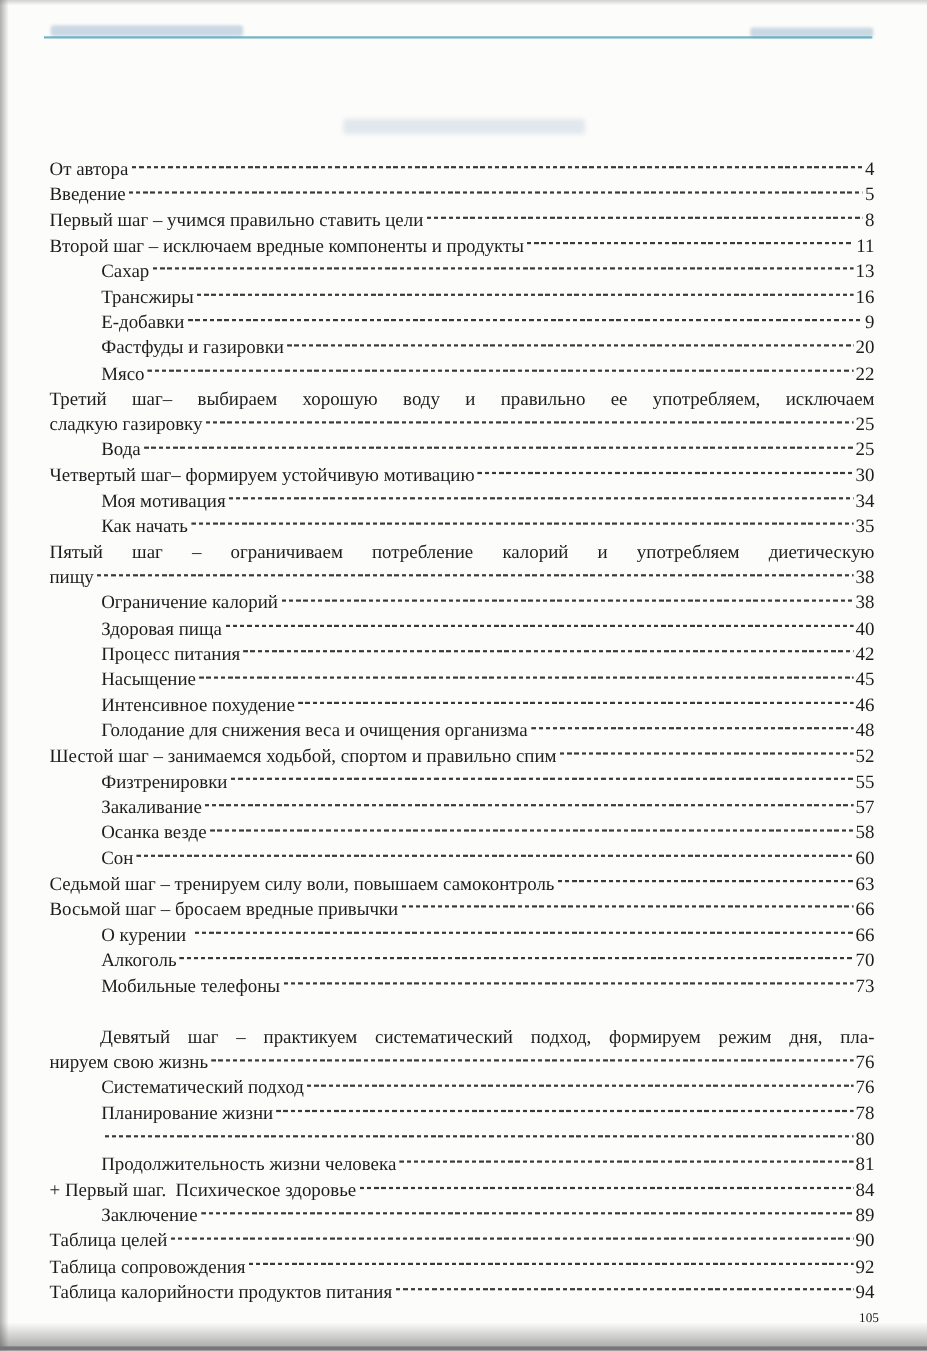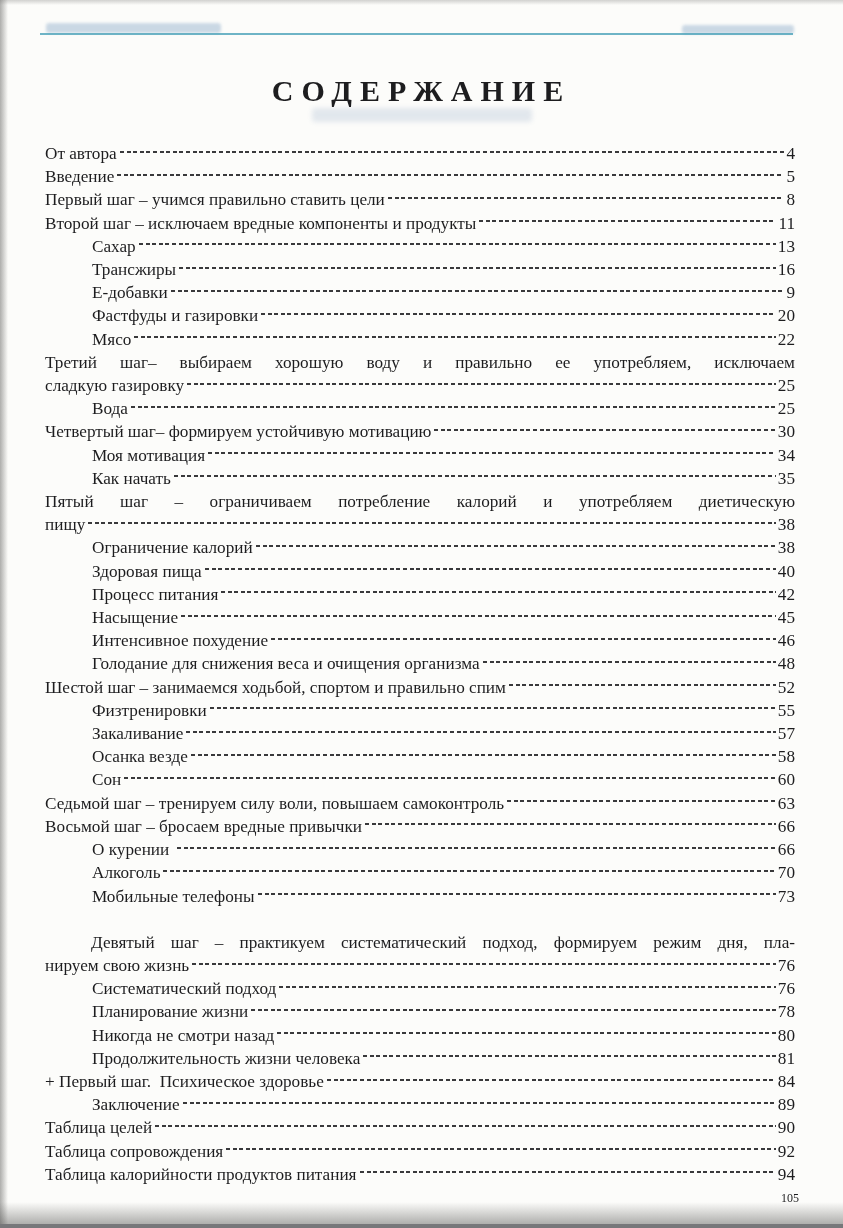--- a/index.html
+++ b/index.html
@@ -120,21 +120,20 @@
 <div class="scan-page">
 
   <div class="edge-left"></div>
   <div class="edge-top"></div>
 
   <div class="smudge smudge-header-left"></div>
   <div class="smudge smudge-header-right"></div>
   <div class="header-rule"></div>
   <div class="smudge smudge-title-ghost"></div>
 
-  <div class="doc-title">СОДЕРЖАНИЕ</div>
 
   <div class="toc">
       <div class="toc-entry indent-0">
         <div class="toc-line-last">
           <span class="toc-label">От автора</span>
           <span class="leader"></span>
           <span class="toc-page">4</span>
         </div>
       </div>
       <div class="toc-entry indent-0">
@@ -366,21 +365,20 @@
       </div>
       <div class="toc-entry indent-1">
         <div class="toc-line-last">
           <span class="toc-label">Планирование жизни</span>
           <span class="leader"></span>
           <span class="toc-page">78</span>
         </div>
       </div>
       <div class="toc-entry indent-1">
         <div class="toc-line-last">
-          <span class="toc-label">Никогда не смотри назад</span>
           <span class="leader"></span>
           <span class="toc-page">80</span>
         </div>
       </div>
       <div class="toc-entry indent-1">
         <div class="toc-line-last">
           <span class="toc-label">Продолжительность жизни человека</span>
           <span class="leader"></span>
           <span class="toc-page">81</span>
         </div>

